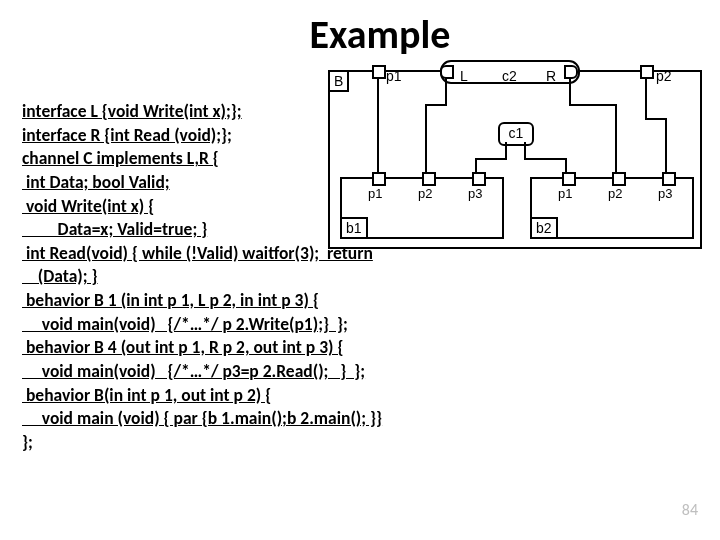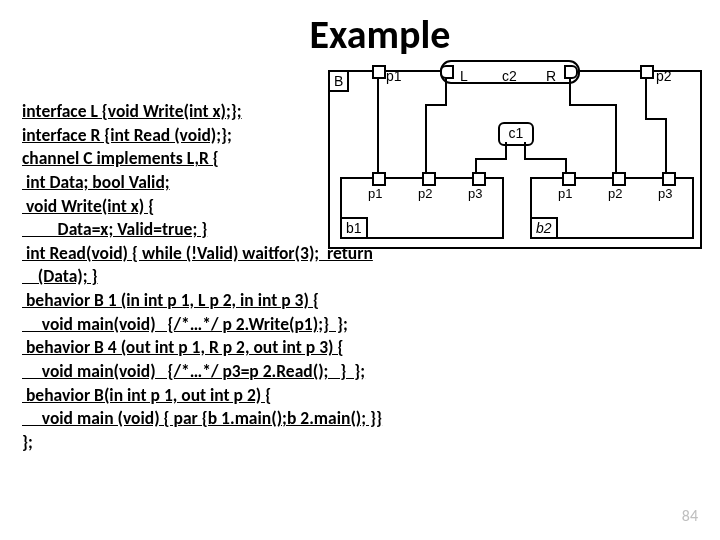--- a/index.html
+++ b/index.html
@@ -28,21 +28,21 @@
     line-height: 1.35;
     font-weight: bold;
     color: #000;
     width: 680px;
     text-decoration: underline;
   }
   .content div { white-space: pre; }
   .page-num {
     position: absolute;
     right: 22px;
-    bottom: 15px;
+    bottom: 21px;
     font-size: 16px;
     color: #bfbfbf;
   }
   
   .diagram {
     position: absolute;
     right: 18px;
     top: 70px;
     width: 370px;
     height: 175px;
@@ -157,21 +157,21 @@
     <div class="tab" style="left:-2px; bottom:-2px;margin-top:12px;">b1</div>
     <div class="portbox" style="left:30px; top:-7px;"></div>
     <div class="lbl-inner" style="left:26px; top:8px;">p1</div>
     <div class="portbox" style="left:80px; top:-7px;"></div>
     <div class="lbl-inner" style="left:76px; top:8px;">p2</div>
     <div class="portbox" style="left:130px; top:-7px;"></div>
     <div class="lbl-inner" style="left:126px; top:8px;">p3</div>
   </div>
 
   <div class="box" style="left:200px; top:105px; width:160px; height:58px;">
-    <div class="tab" style="left:-2px; bottom:-2px;font-style:italic;">b2</div>
+    <div class="tab" style="left:-2px; bottom:-2px;">b2</div>
     <div class="portbox" style="left:30px; top:-7px;"></div>
     <div class="lbl-inner" style="left:26px; top:8px;">p1</div>
     <div class="portbox" style="left:80px; top:-7px;"></div>
     <div class="lbl-inner" style="left:76px; top:8px;">p2</div>
     <div class="portbox" style="left:130px; top:-7px;"></div>
     <div class="lbl-inner" style="left:126px; top:8px;">p3</div>
   </div>
 
   <div class="vline" style="left:47px; top:6px; height:96px;"></div>
 

